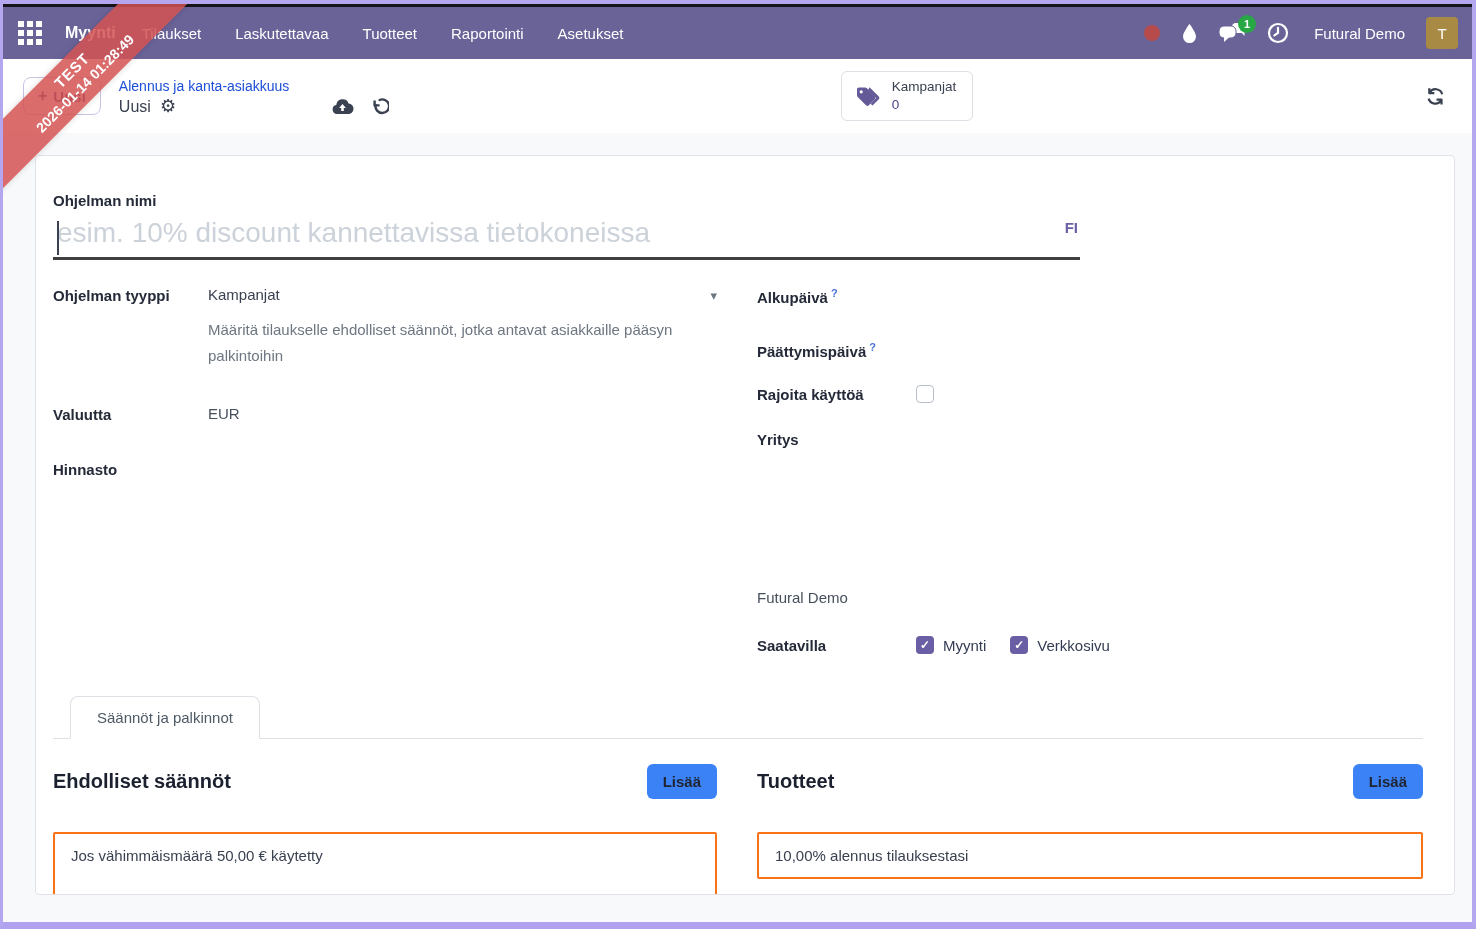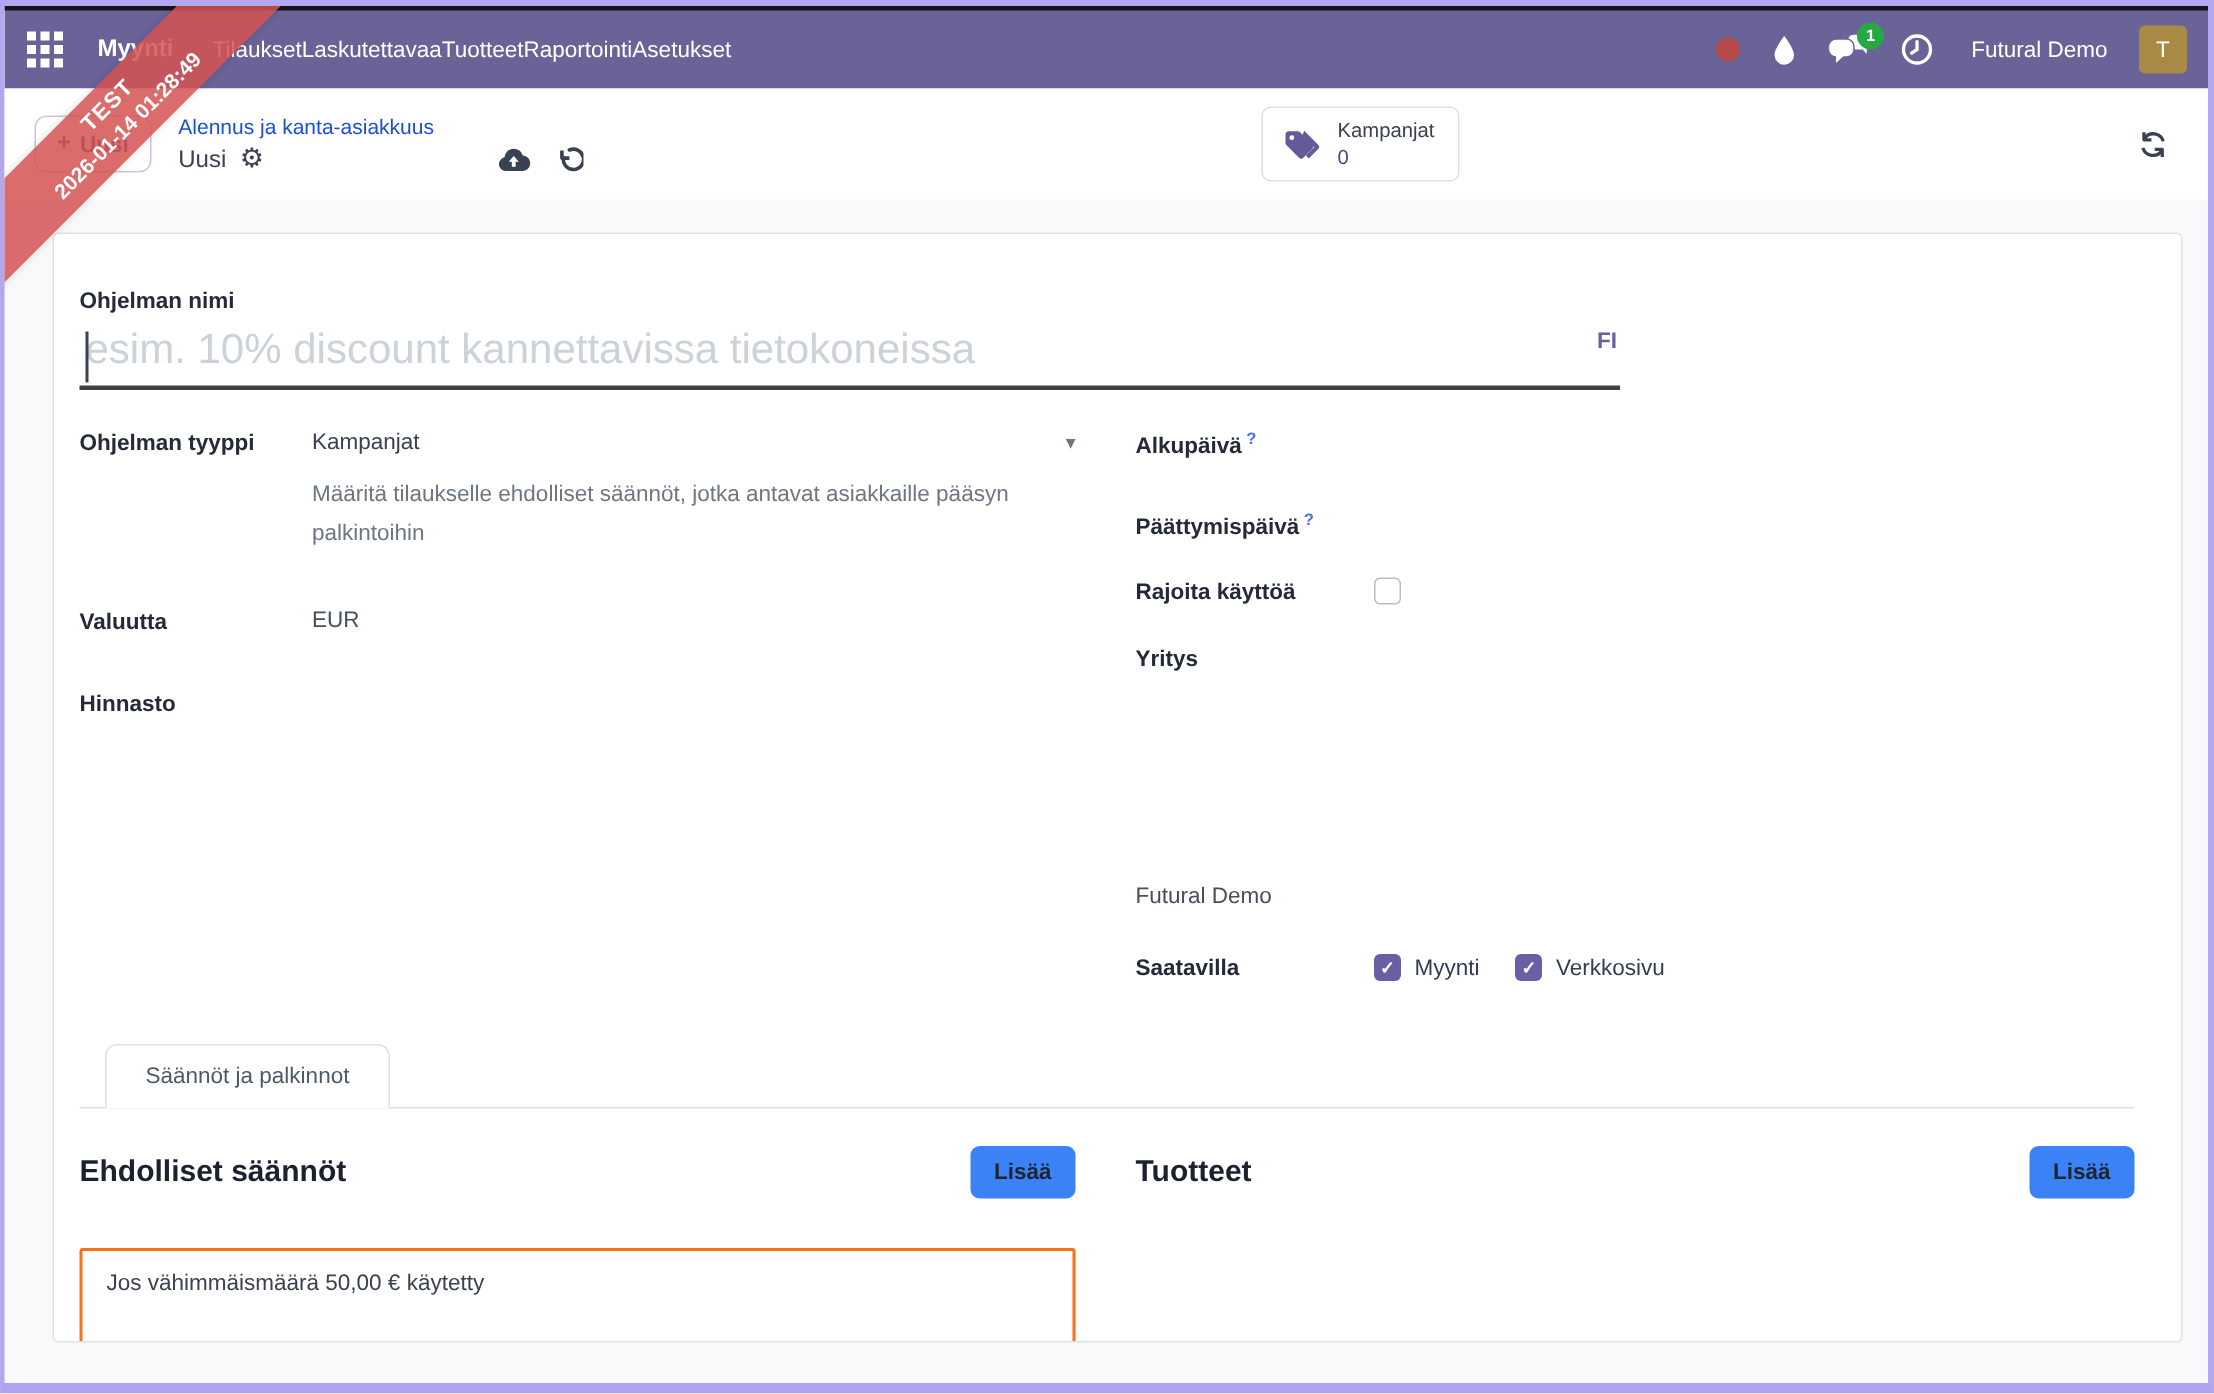--- a/index.html
+++ b/index.html
@@ -35,21 +35,21 @@
   .navbar {
     height: 55px;
     background: #6a6398;
     border-top: 3px solid #15141a;
     display: flex; align-items: center;
     padding: 0 14px 0 12px;
     color: #fff;
   }
   .apps-btn { width: 30px; height: 30px; display:flex; align-items:center; justify-content:center; cursor:pointer; }
   .app-name { font-size: 16px; font-weight: 700; margin: 0 26px 0 20px; cursor:pointer; }
-  .nav-menu { display: flex; font-size: 15px; }
+  .nav-menu { display: flex; gap: 34px; font-size: 15px; }
   .nav-item { cursor: pointer; white-space: nowrap; }
   .nav-right { margin-left: auto; display: flex; align-items: center; gap: 21px; }
   .dot {
     width: 16px; height: 16px; border-radius: 50%;
     background: #b74b4b; display:inline-block;
   }
   .icon-btn { position: relative; display:flex; align-items:center; cursor:pointer; }
   .msg-badge {
     position: absolute; top: -8px; right: -10px;
     background: #28a745; color:#fff; font-size: 11px; font-weight:700;
@@ -389,19 +389,22 @@
           <div class="item-card tall">
             <span>Jos vähimmäismäärä 50,00 € käytetty</span>
           </div>
         </div>
 
         <div>
           <div class="section-head">
             <span class="section-title">Tuotteet</span>
             <button class="add-btn">Lisää</button>
           </div>
+          <div class="item-card short">
+            <span>10,00% alennus tilauksestasi</span>
+          </div>
         </div>
       </div>
 
     </div>
   </div>
 
 </div>
 
 </body></html>

